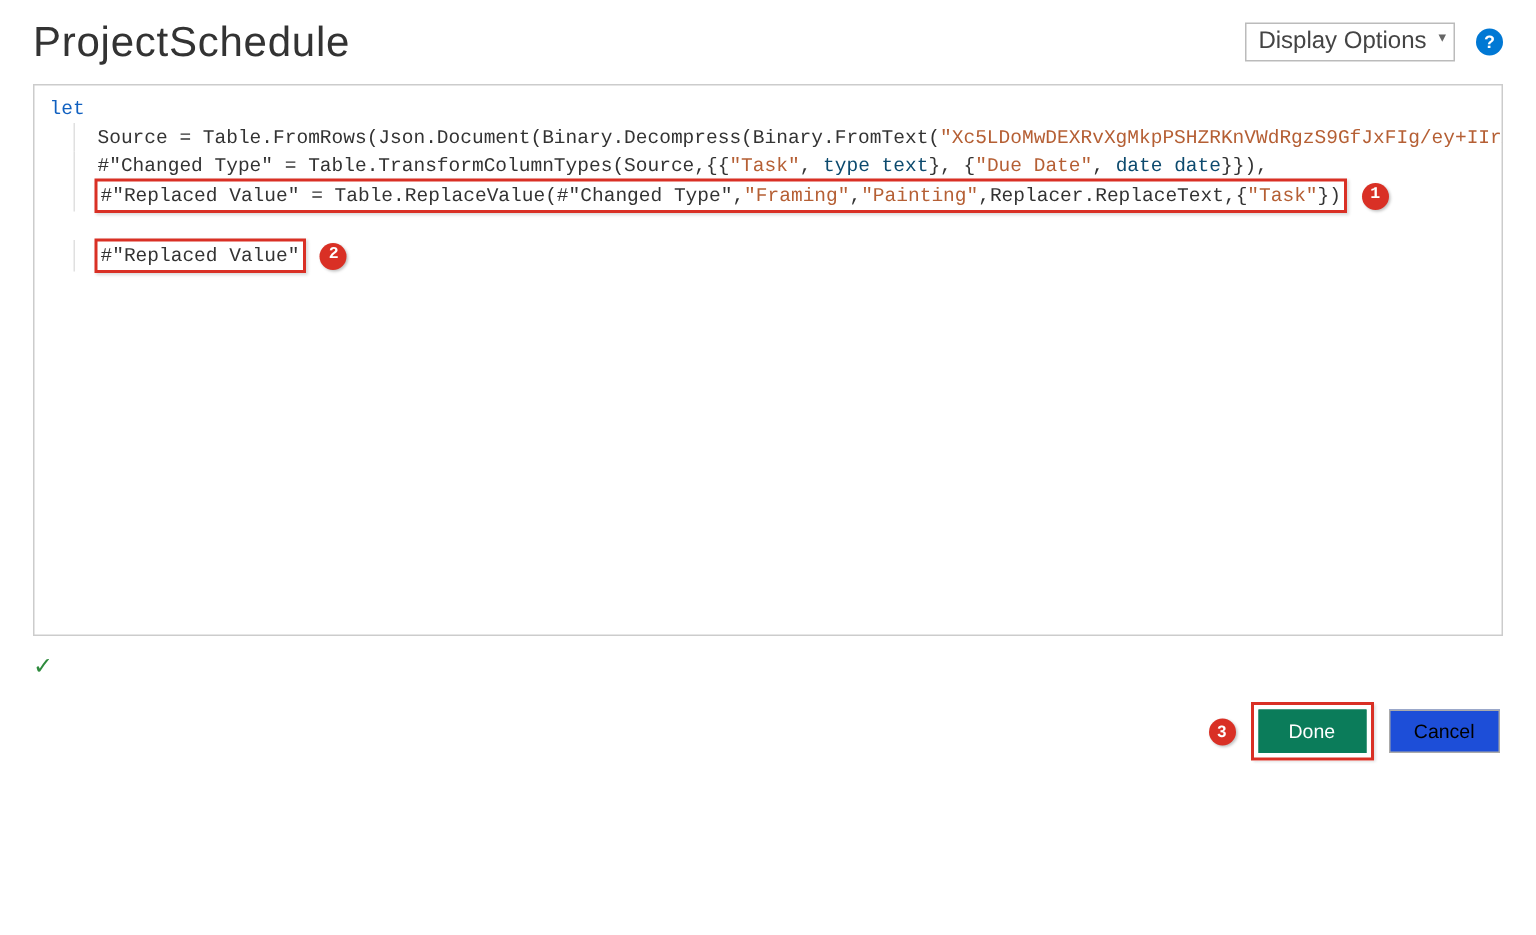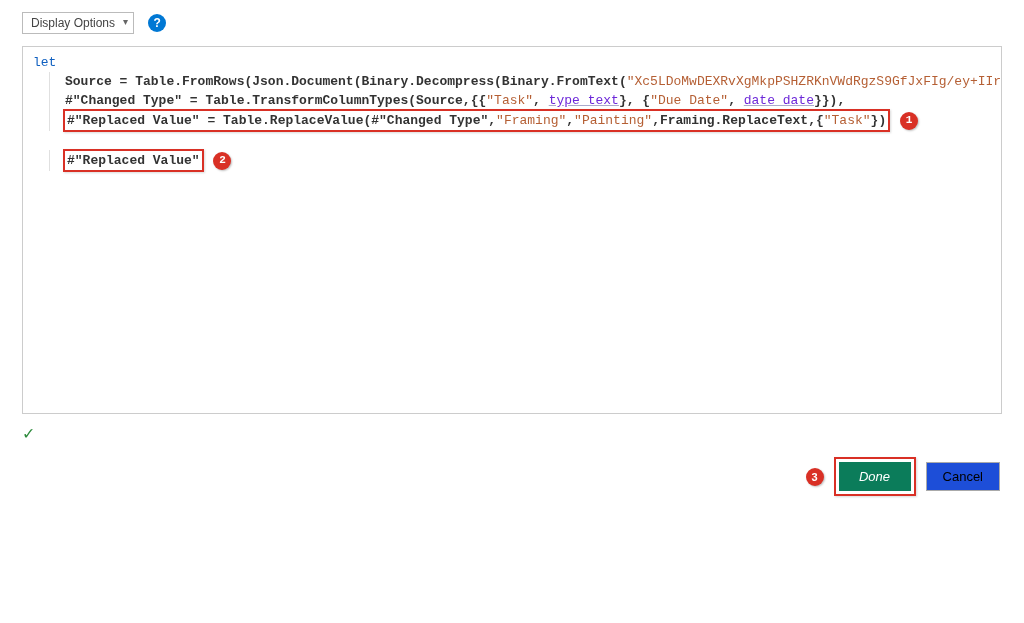--- a/index.html
+++ b/index.html
@@ -26,21 +26,21 @@
     font-weight: 300;
     color: #333;
     letter-spacing: 0.5px;
   }
   .header-right {
     display: flex;
     align-items: center;
     gap: 14px;
   }
   .display-options {
-    font-size: 12px;
+    font-size: 16px;
     color: #444;
     border: 1px solid #bbb;
     padding: 3px 18px 3px 8px;
     position: relative;
     cursor: pointer;
     background: #fff;
   }
   .display-options::after {
     content: "▾";
     position: absolute;
@@ -80,23 +80,23 @@
   .indent-1 { padding-left: 42px; }
   .indent-gutter {
     position: absolute;
     left: 26px;
     top: 0;
     bottom: 0;
     width: 1px;
     background: #e0e0e0;
   }
   .kw { color: #1060c0; }
-  .fn { color: #333; font-weight: bold; }
+  .fn { color: #333; }
   .str { color: #b55f34; }
-  .typ { color: #6d28d9; text-decoration: underline; text-decoration-color: #aac; }
+  .typ { color: #0c4a6e; text-decoration-color: #aac; }
   .red-box {
     border: 2px solid #d93025;
     display: inline-block;
     padding: 0 2px;
     margin: -1px -2px;
     box-shadow: 1px 1px 2px rgba(0,0,0,0.15);
   }
   .callout {
     display: inline-flex;
     width: 18px;
@@ -138,33 +138,33 @@
     font-size: 13px;
     border: 1px solid #aaa;
     background: #1d4ed8;
     cursor: pointer;
     text-align: center;
   }
   .btn-primary {
     background: #0b7c5a;
     border-color: #0b7c5a;
     color: #fff;
-    font-style: italic;
   }
   .done-wrap {
     border: 2px solid #d93025;
     padding: 3px;
     box-shadow: 1px 1px 2px rgba(0,0,0,0.15);
   }
 </style>
 </head>
 <body>
 
 <div class="container">
   <div class="header">
+    <div class="title">ProjectSchedule</div>
     <div class="header-right">
       <div class="display-options">Display Options</div>
       <div class="help-icon">?</div>
     </div>
   </div>
 
   <div class="editor">
     <div class="code-line"><span class="kw">let</span></div>
 
     <div class="code-line indent-1">
@@ -172,21 +172,21 @@
       <span class="fn">Source = Table.FromRows(Json.Document(Binary.Decompress(Binary.FromText(</span><span class="str">"Xc5LDoMwDEXRvXgMkpPSHZRKnVWdRgzS9GfJxFIg/ey+IIrAHR89+zoH9Tv4p+9J</span>
     </div>
 
     <div class="code-line indent-1">
       <span class="indent-gutter"></span>
       <span class="fn">#"Changed Type" = Table.TransformColumnTypes(Source,{{</span><span class="str">"Task"</span><span class="fn">, </span><span class="typ">type text</span><span class="fn">}, {</span><span class="str">"Due Date"</span><span class="fn">, </span><span class="typ">date date</span><span class="fn">}}),</span>
     </div>
 
     <div class="code-line indent-1">
       <span class="indent-gutter"></span>
-      <span class="red-box"><span class="fn">#"Replaced Value" = Table.ReplaceValue(#"Changed Type",</span><span class="str">"Framing"</span><span class="fn">,</span><span class="str">"Painting"</span><span class="fn">,Framing.ReplaceText,{</span><span class="str">"Task"</span><span class="fn">})</span></span>
+      <span class="red-box"><span class="fn">#"Replaced Value" = Table.ReplaceValue(#"Changed Type",</span><span class="str">"Framing"</span><span class="fn">,</span><span class="str">"Painting"</span><span class="fn">,Replacer.ReplaceText,{</span><span class="str">"Task"</span><span class="fn">})</span></span>
       <span class="callout">1</span>
     </div>
 
     <div class="code-line" style="height:19px;"></div>
 
 
     <div class="code-line indent-1">
       <span class="indent-gutter"></span>
       <span class="red-box"><span class="fn">#"Replaced Value"</span></span>
       <span class="callout">2</span>

